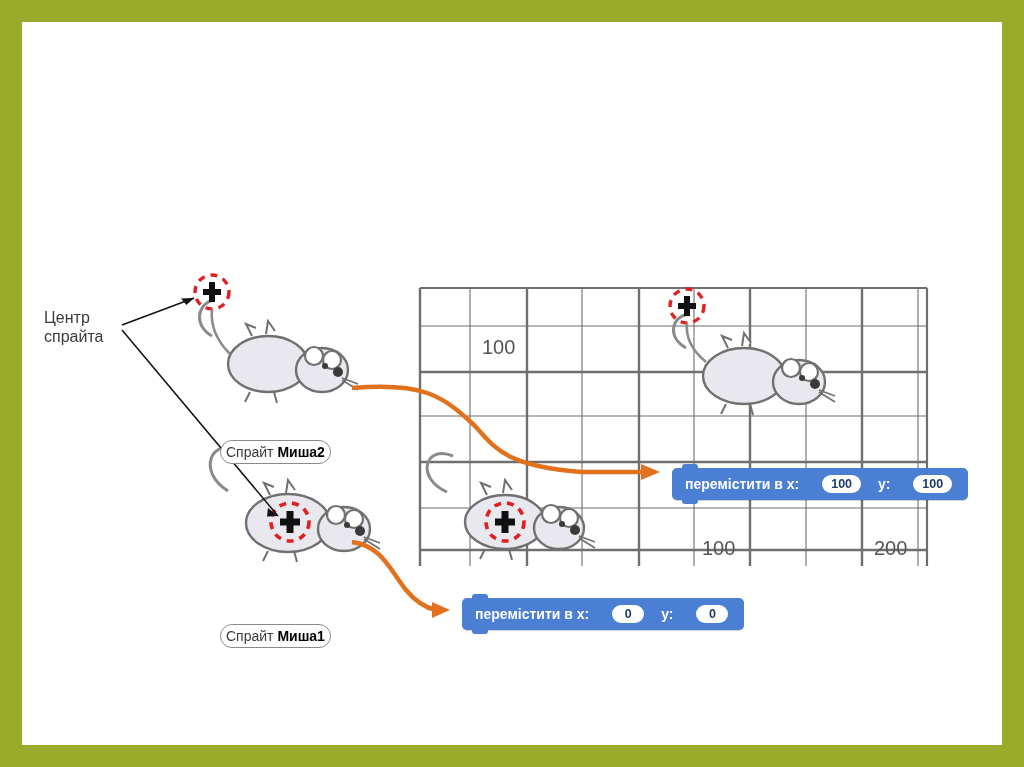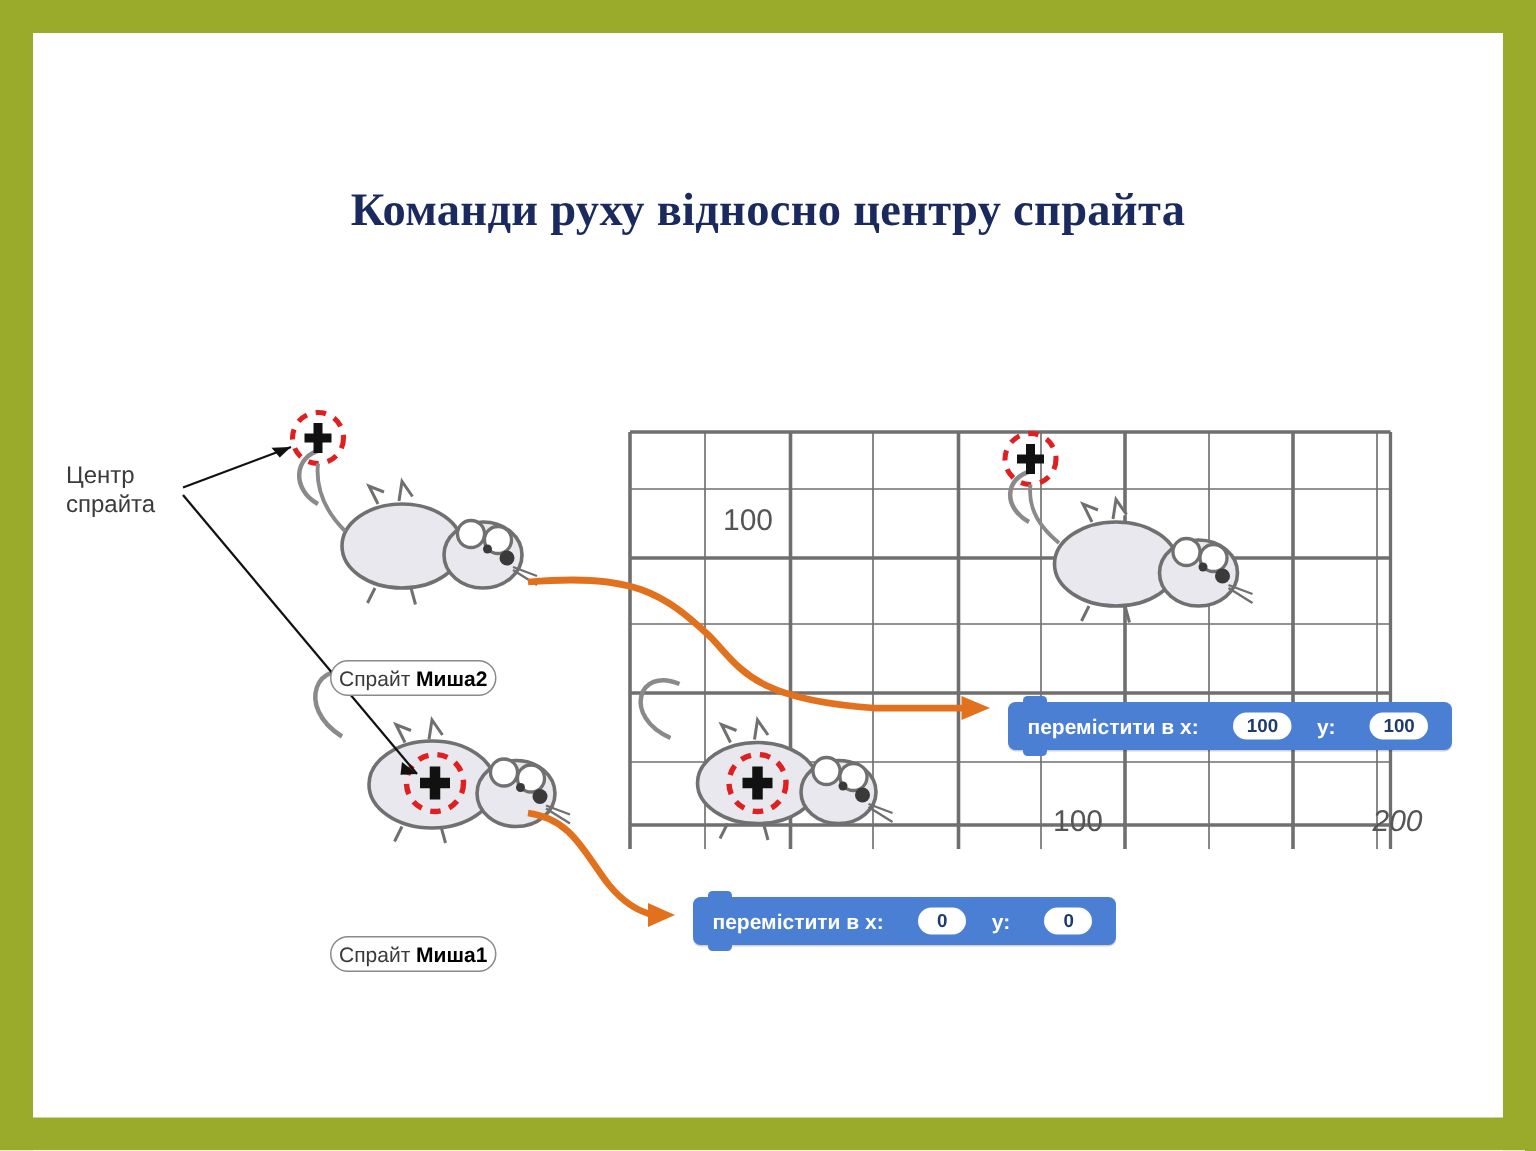--- a/index.html
+++ b/index.html
@@ -120,33 +120,32 @@
   }
   #lbl-center {
     left: 22px;
     top: 58px;
     font-size: 16px;
     line-height: 19px;
     color: #3b3b3b;
   }
   #lbl-y100 { left: 460px; top: 86px; font-size: 20px; color: #555555; }
   #lbl-x100 { left: 680px; top: 287px; font-size: 20px; color: #555555; }
-  #lbl-x200 { left: 893px; top: 287px; font-size: 20px; color: #555555; font-style: italic; }
+  #lbl-x200 { left: 852px; top: 287px; font-size: 20px; color: #555555; }
 </style>
 </head>
 <body>
 
 <div id="slide">
 
   <div class="frame-top"></div>
   <div class="frame-bottom"></div>
   <div class="frame-left"></div>
   <div class="frame-right"></div>
 
-  <div class="title">Команди руху відносно центру спрайта</div>
 
   <div class="canvas">
     <svg width="980" height="430" viewBox="0 0 980 430" xmlns="http://www.w3.org/2000/svg">
 
       <g stroke="#6f6f6f" fill="none">
 
         <line x1="398" y1="38" x2="398" y2="316" stroke-width="2.4"></line>
         <line x1="448" y1="38" x2="448" y2="316" stroke-width="1.1"></line>
         <line x1="505" y1="38" x2="505" y2="316" stroke-width="2.4"></line>
         <line x1="560" y1="38" x2="560" y2="316" stroke-width="1.1"></line>

